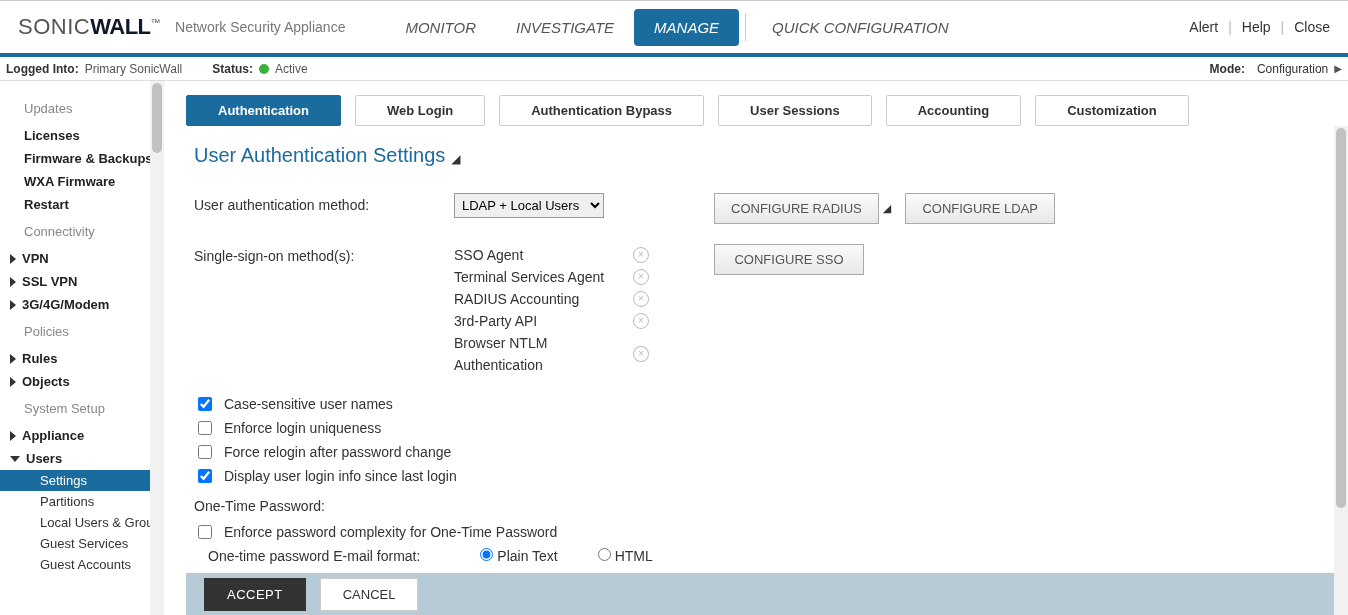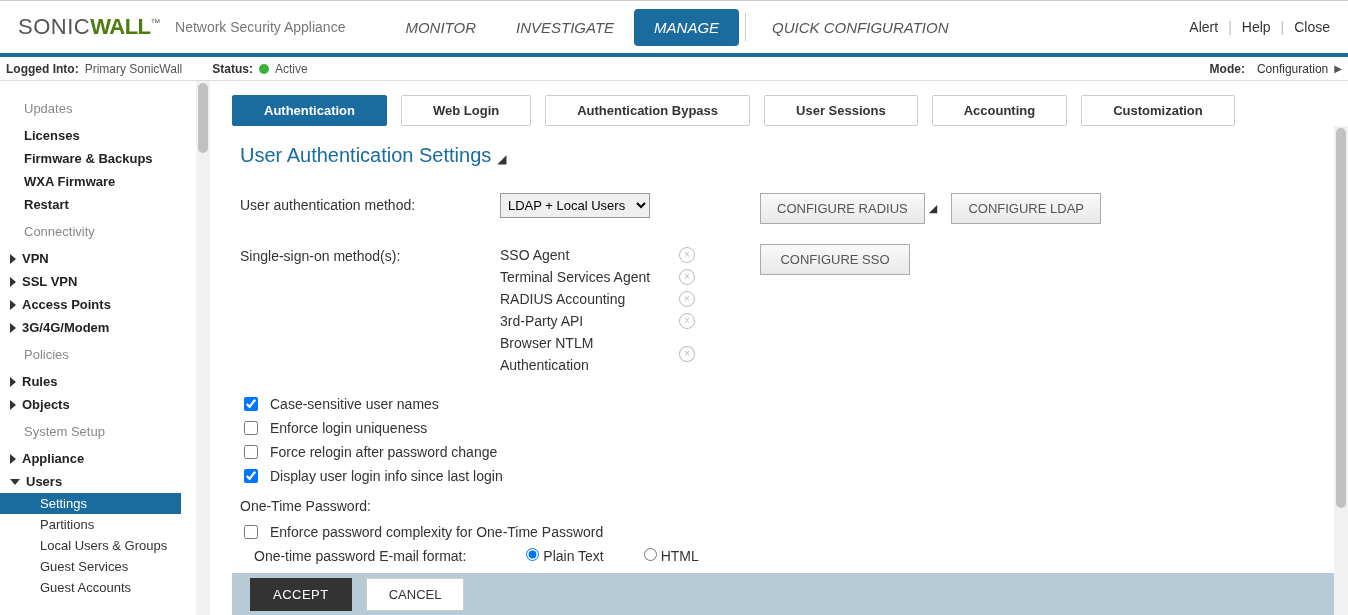--- a/index.html
+++ b/index.html
@@ -1,41 +1,41 @@
 <!DOCTYPE html>
 <html><head>
 <meta charset="utf-8">
 <style>
 * { margin:0; padding:0; box-sizing:border-box; font-family:Arial,Helvetica,sans-serif; }
 body { width:1348px; height:615px; background:#fff; font-size:13px; color:#333; overflow:hidden; }
 
 
 .top-bar { height:57px; border-top:1px solid #ccc; border-bottom:4px solid #1a6b9e; display:flex; align-items:center; padding:0 18px; }
 .logo { font-family:Arial; font-size:22px; letter-spacing:0.5px; font-weight:300; color:#555; margin-right:14px; }
-.logo b { font-weight:900; color:#4d7c0f; letter-spacing:-0.5px; }
+.logo b { font-weight:900; color:#0f172a; letter-spacing:-0.5px; }
 .logo sup { font-size:10px; vertical-align:super; }
 .tagline { color:#777; font-size:14px; margin-right:40px; }
 .main-nav { display:flex; gap:0; align-items:center; }
 .main-nav-item { padding:10px 20px; font-size:15px; color:#555; cursor:pointer;font-style:italic; }
 .main-nav-item.active { background:#1a6b9e; color:#fff; border-radius:4px; }
 .main-nav-sep { width:1px; height:28px; background:#ccc; margin:0 6px; }
 .top-right { margin-left:auto; display:flex; align-items:center; gap:10px; color:#333; font-size:14px; }
 .top-right .sep { color:#bbb; }
 
 
 .status-bar { height:24px; background:#fff; border-bottom:1px solid #ddd; display:flex; align-items:center; padding:0 6px; font-size:12px; }
 .status-bar .lbl { font-weight:bold; color:#333; margin-right:6px; }
 .status-bar .val { color:#555; margin-right:30px; }
 .status-dot { display:inline-block; width:10px; height:10px; border-radius:50%; background:#3cb03c; margin-right:6px; vertical-align:middle; }
 .status-right { margin-left:auto; display:flex; align-items:center; gap:6px; }
 .status-right .chev { font-size:10px; color:#555; }
 
 
 .workspace { display:flex; height:calc(615px - 57px - 24px); }
-.sidebar { width:210px; background:#fff; overflow:hidden; position:relative; }
+.sidebar { width:164px; background:#fff; overflow:hidden; position:relative; }
 .sidebar-scroll { position:absolute; right:0; top:0; width:14px; height:100%; background:#f1f1f1; }
 .sidebar-thumb { position:absolute; right:2px; top:2px; width:10px; height:70px; background:#c1c1c1; border-radius:5px; }
 .sidebar-inner { padding:12px 0 12px 0; width:181px; }
 .side-group { color:#888; font-size:13px; padding:8px 0 8px 24px; cursor:pointer; }
 .side-item { color:#222; font-size:13px; font-weight:bold; padding:4px 0 4px 24px; cursor:pointer; display:flex; align-items:center; }
 .side-caret { display:inline-block; width:0; height:0; border-top:5px solid transparent; border-bottom:5px solid transparent; border-left:6px solid #333; margin-right:6px; margin-left:-14px; }
 .side-caret.down { border-left:5px solid transparent; border-right:5px solid transparent; border-top:6px solid #333; border-bottom:none; }
 .side-sub { color:#333; font-size:13px; font-weight:normal; padding:3px 0 3px 40px; cursor:pointer; }
 .side-sub.active { background:#1a6b9e; color:#fff; }
 
@@ -128,24 +128,20 @@
       <div class="side-item">
           <span class="side-caret"></span>
           <span>VPN</span>
         </div>
       <div class="side-item">
           <span class="side-caret"></span>
           <span>SSL VPN</span>
         </div>
       <div class="side-item">
           <span class="side-caret"></span>
-          <span>Access Points</span>
-        </div>
-      <div class="side-item">
-          <span class="side-caret"></span>
           <span>3G/4G/Modem</span>
         </div>
 
       <div class="side-group">Policies</div>
       <div class="side-item">
           <span class="side-caret"></span>
           <span>Rules</span>
         </div>
       <div class="side-item">
           <span class="side-caret"></span>

